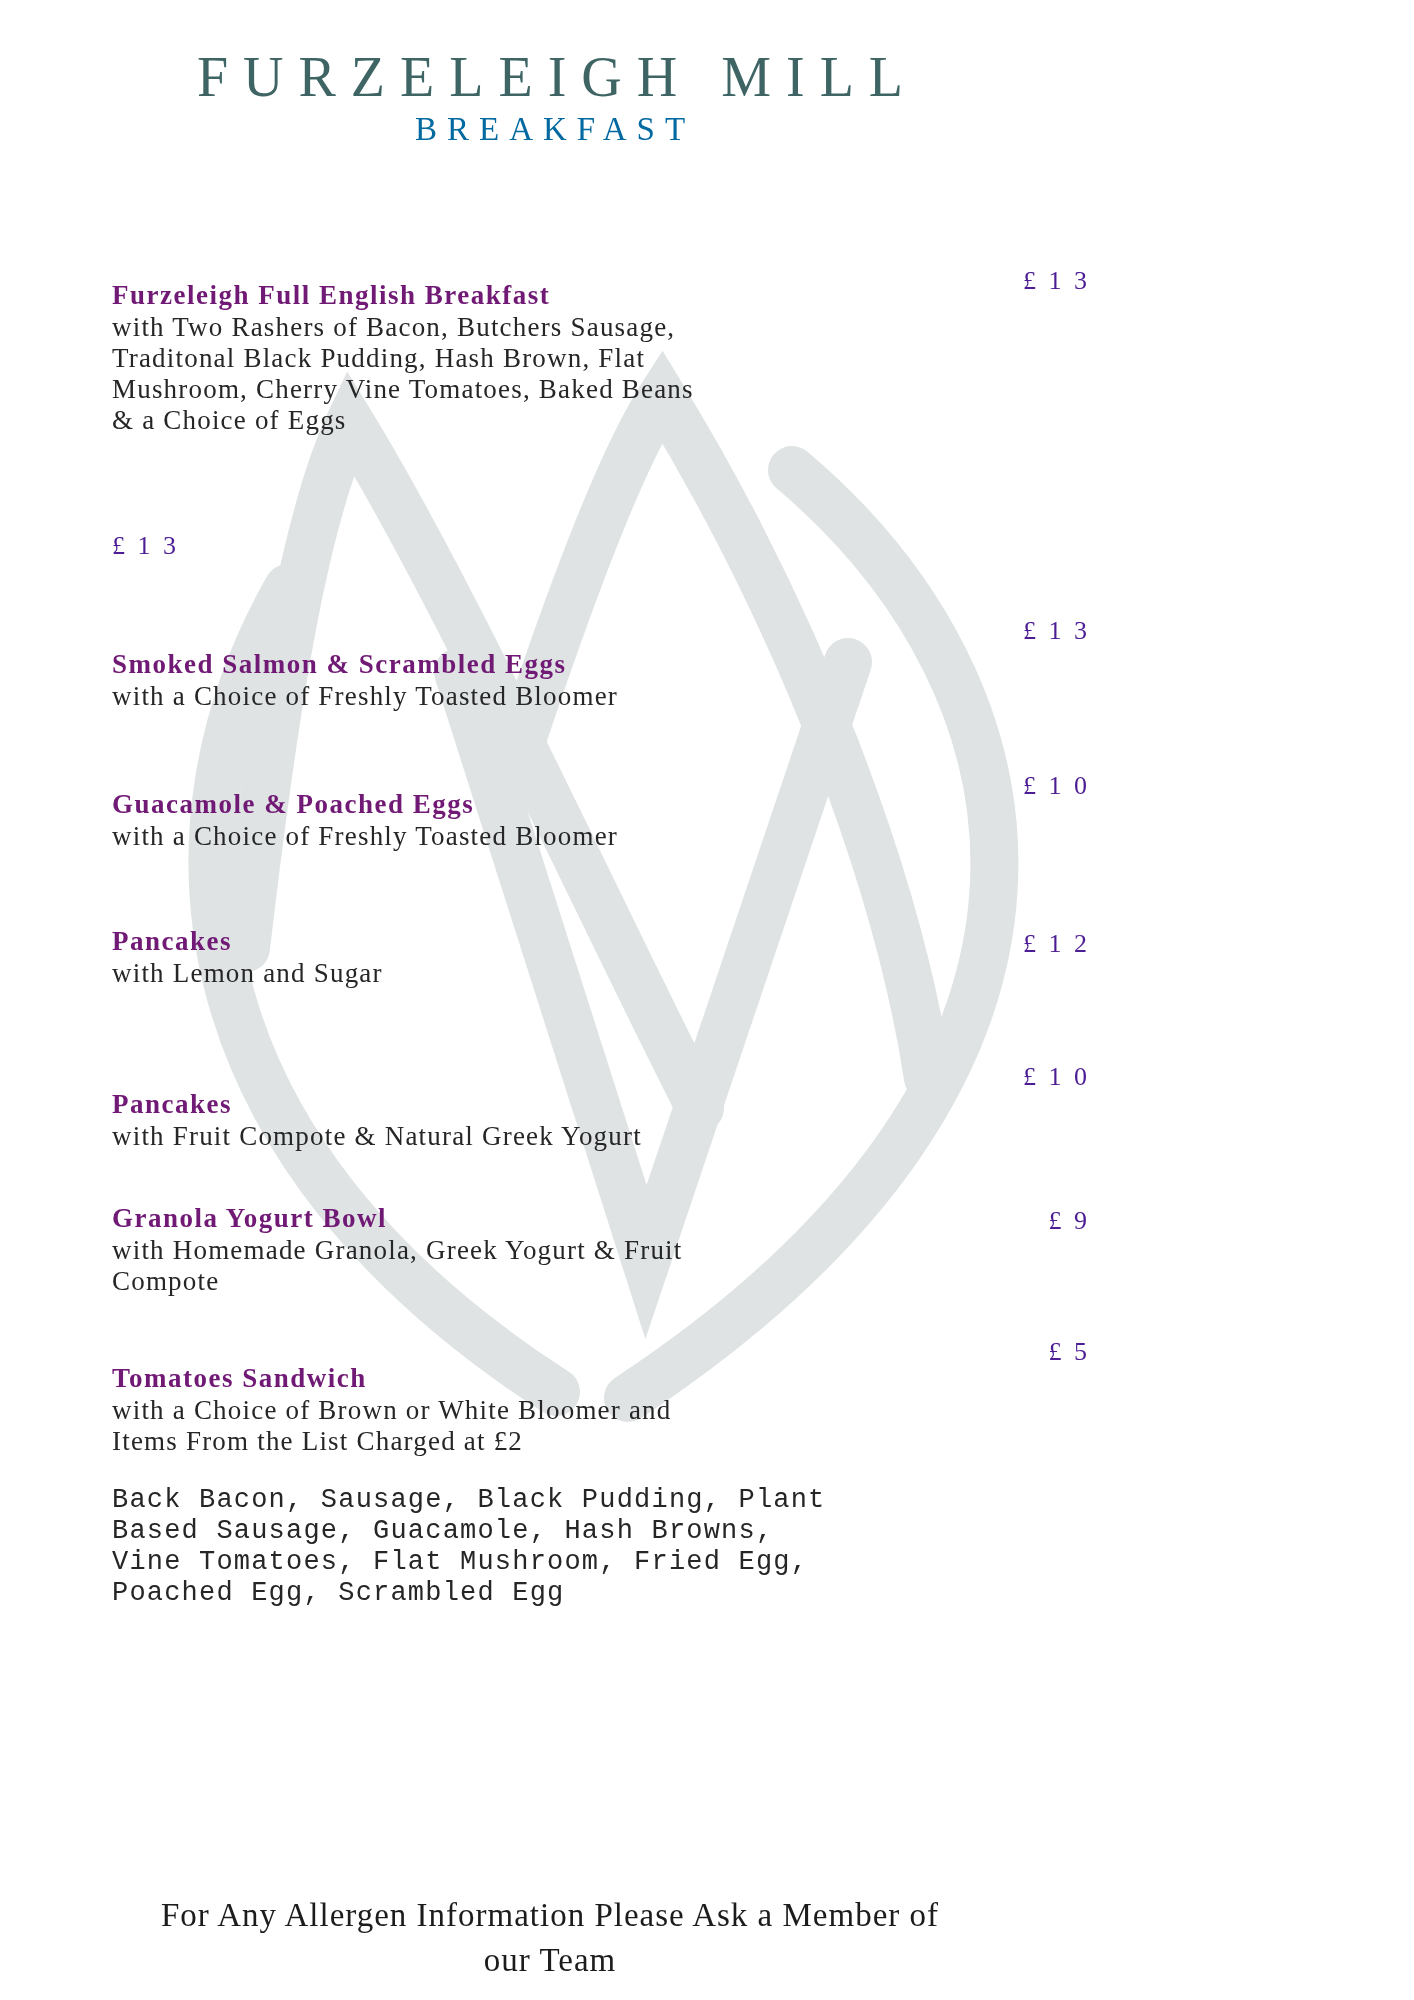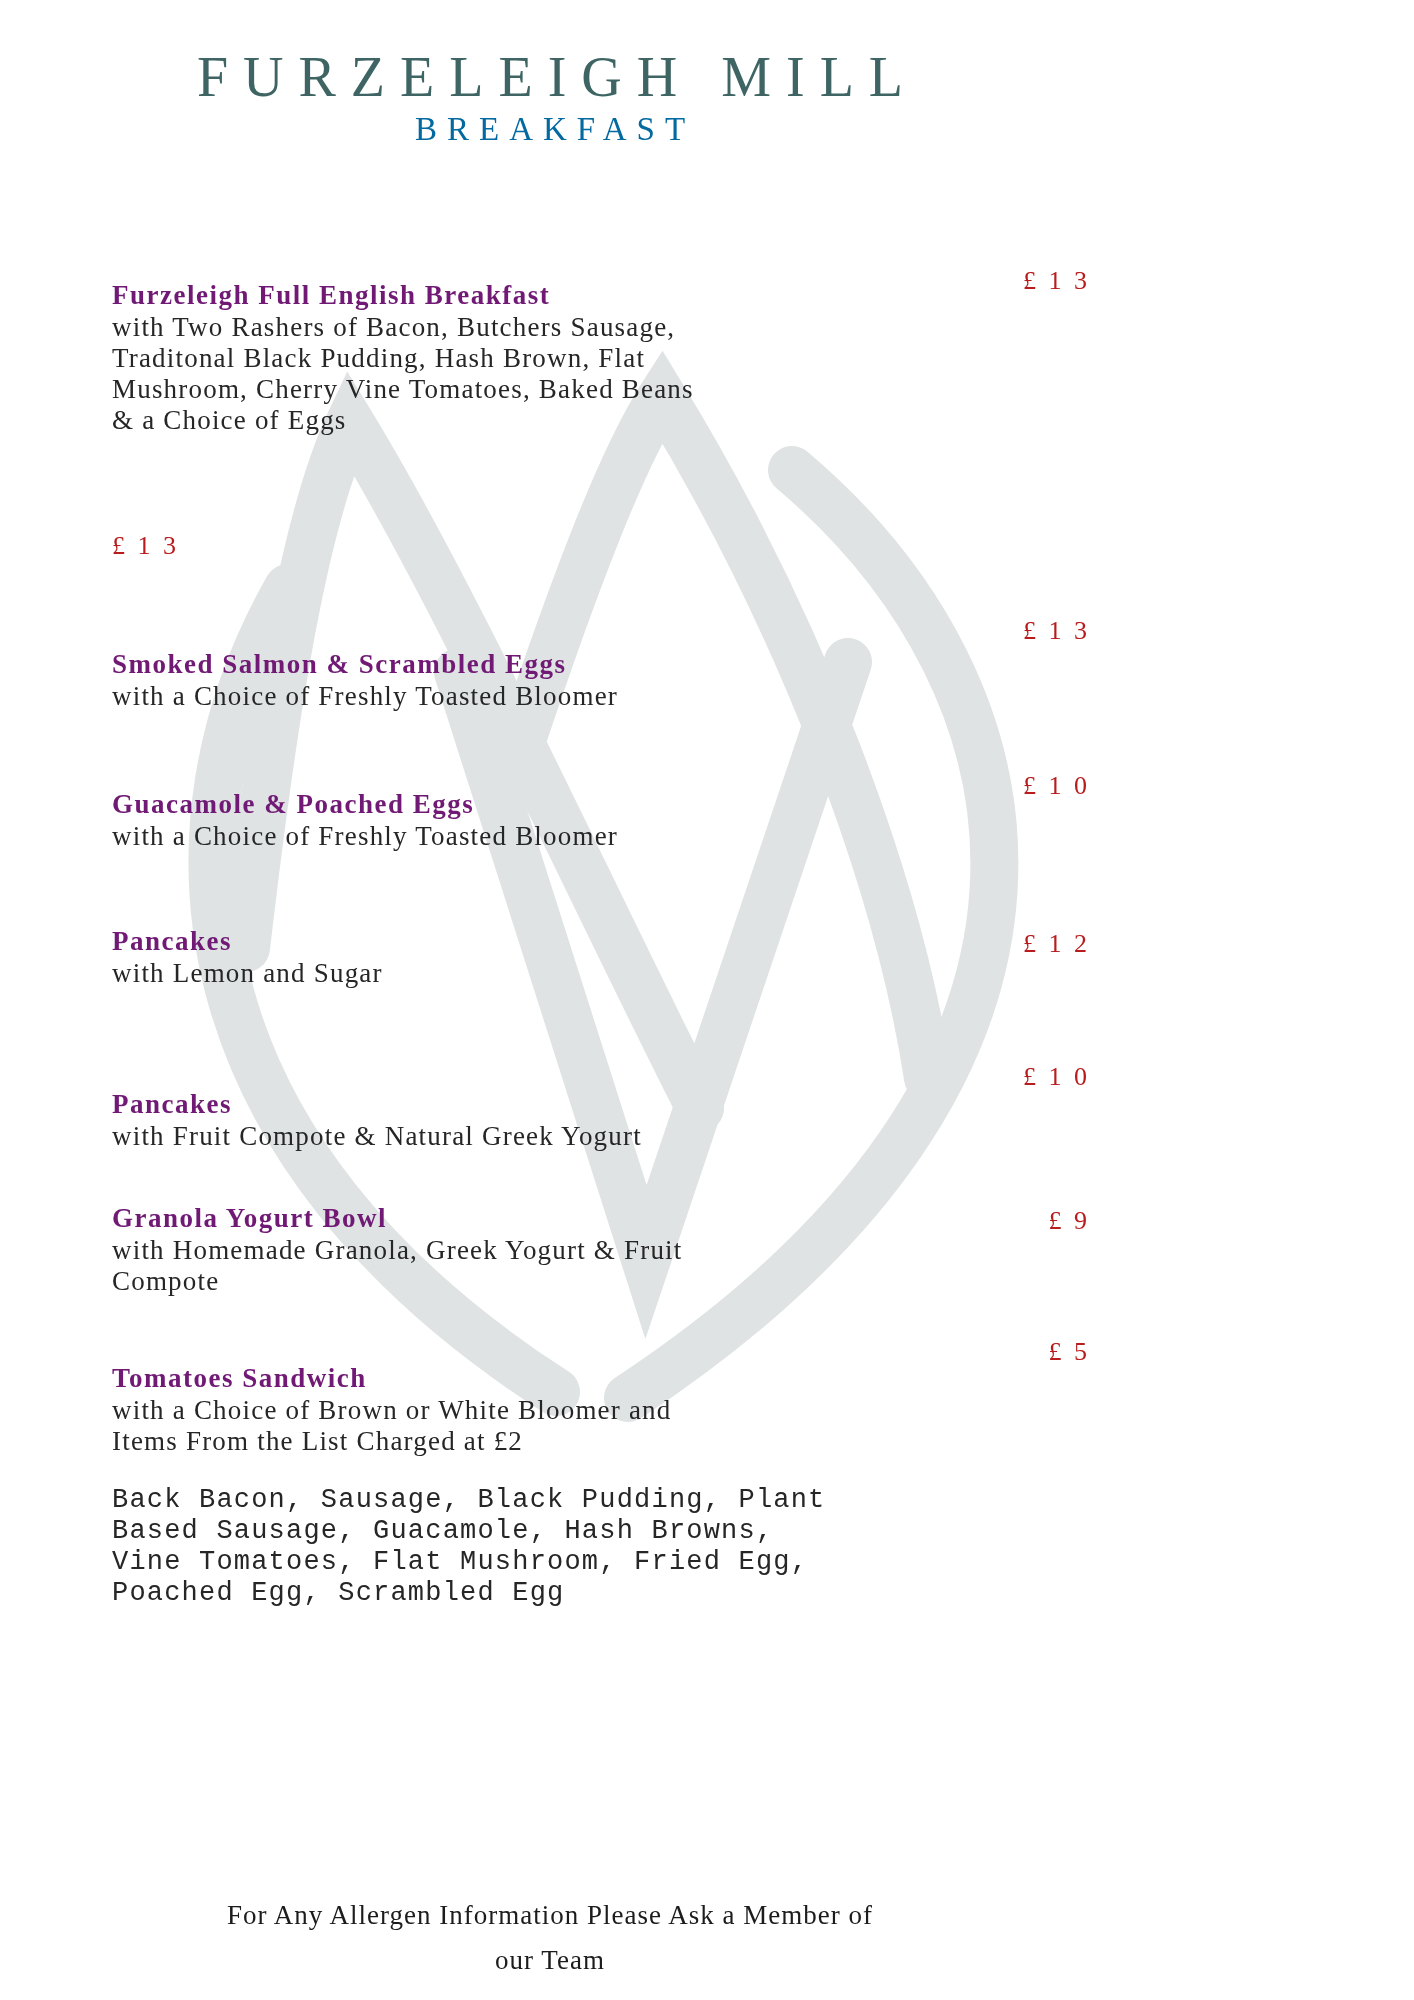--- a/index.html
+++ b/index.html
@@ -18,39 +18,39 @@
               color:#0369a1; line-height:40px; text-indent:10px; }
 
   .items { margin-top:129px; padding-left:112px; }
   .item { display:flex; align-items:flex-start; justify-content:space-between; }
   .item-main { width:780px; }
   .item-name { font-size:27px; font-weight:700; letter-spacing:1.5px; color:#701a75;
                line-height:34px; }
   .item-desc { font-size:27px; font-weight:400; letter-spacing:1.2px; color:#262626;
                line-height:31px; white-space:pre-line; }
   .item-addons { margin-top:28px;font-family:Liberation Mono, monospace; }
-  .item-price { font-size:26px; letter-spacing:3px; color:#b91c1c; line-height:31px;
+  .item-price { font-size:26px; letter-spacing:3px; color:#4c1d95; line-height:31px;
                 padding-right:10px; margin-top:4px; white-space:nowrap; }
 
   .item:nth-child(1){ margin-bottom:90px; }
   .item:nth-child(2){ margin-bottom:86px; }
   .item:nth-child(3){ margin-bottom:75px; }
   .item:nth-child(4){ margin-bottom:72px; }
   .item:nth-child(5){ margin-bottom:98px; }
   .item:nth-child(6){ margin-bottom:49px; }
   .item:nth-child(7){ margin-bottom:64px; }
 
   .item:nth-child(1) .item-price{ transform:translateY(-17px); }
   .item:nth-child(3) .item-price{ transform:translateY(-36px); }
   .item:nth-child(4) .item-price{ transform:translateY(-21px); }
   .item:nth-child(6) .item-price{ transform:translateY(-30px); }
   .item:nth-child(8) .item-price{ transform:translateY(-29px); }
 
   .footer { position:absolute; top:1893px; left:0; width:1100px; text-align:center;
-            font-size:27px; letter-spacing:1px; color:#1c1c1c; line-height:45px;
+            font-size:33px; letter-spacing:1px; color:#1c1c1c; line-height:45px;
             white-space:pre-line; z-index:1; }
 </style>
 </head>
 <body>
 
 <div class="page">
 
   <svg class="watermark" width="1414" height="2000" viewBox="0 0 1414 2000" aria-hidden="true">
     <g fill="none" stroke="#dfe3e4" stroke-width="48" stroke-linecap="round">
       <path d="M 288 588 C 150 830, 180 1150, 556 1392"></path>

